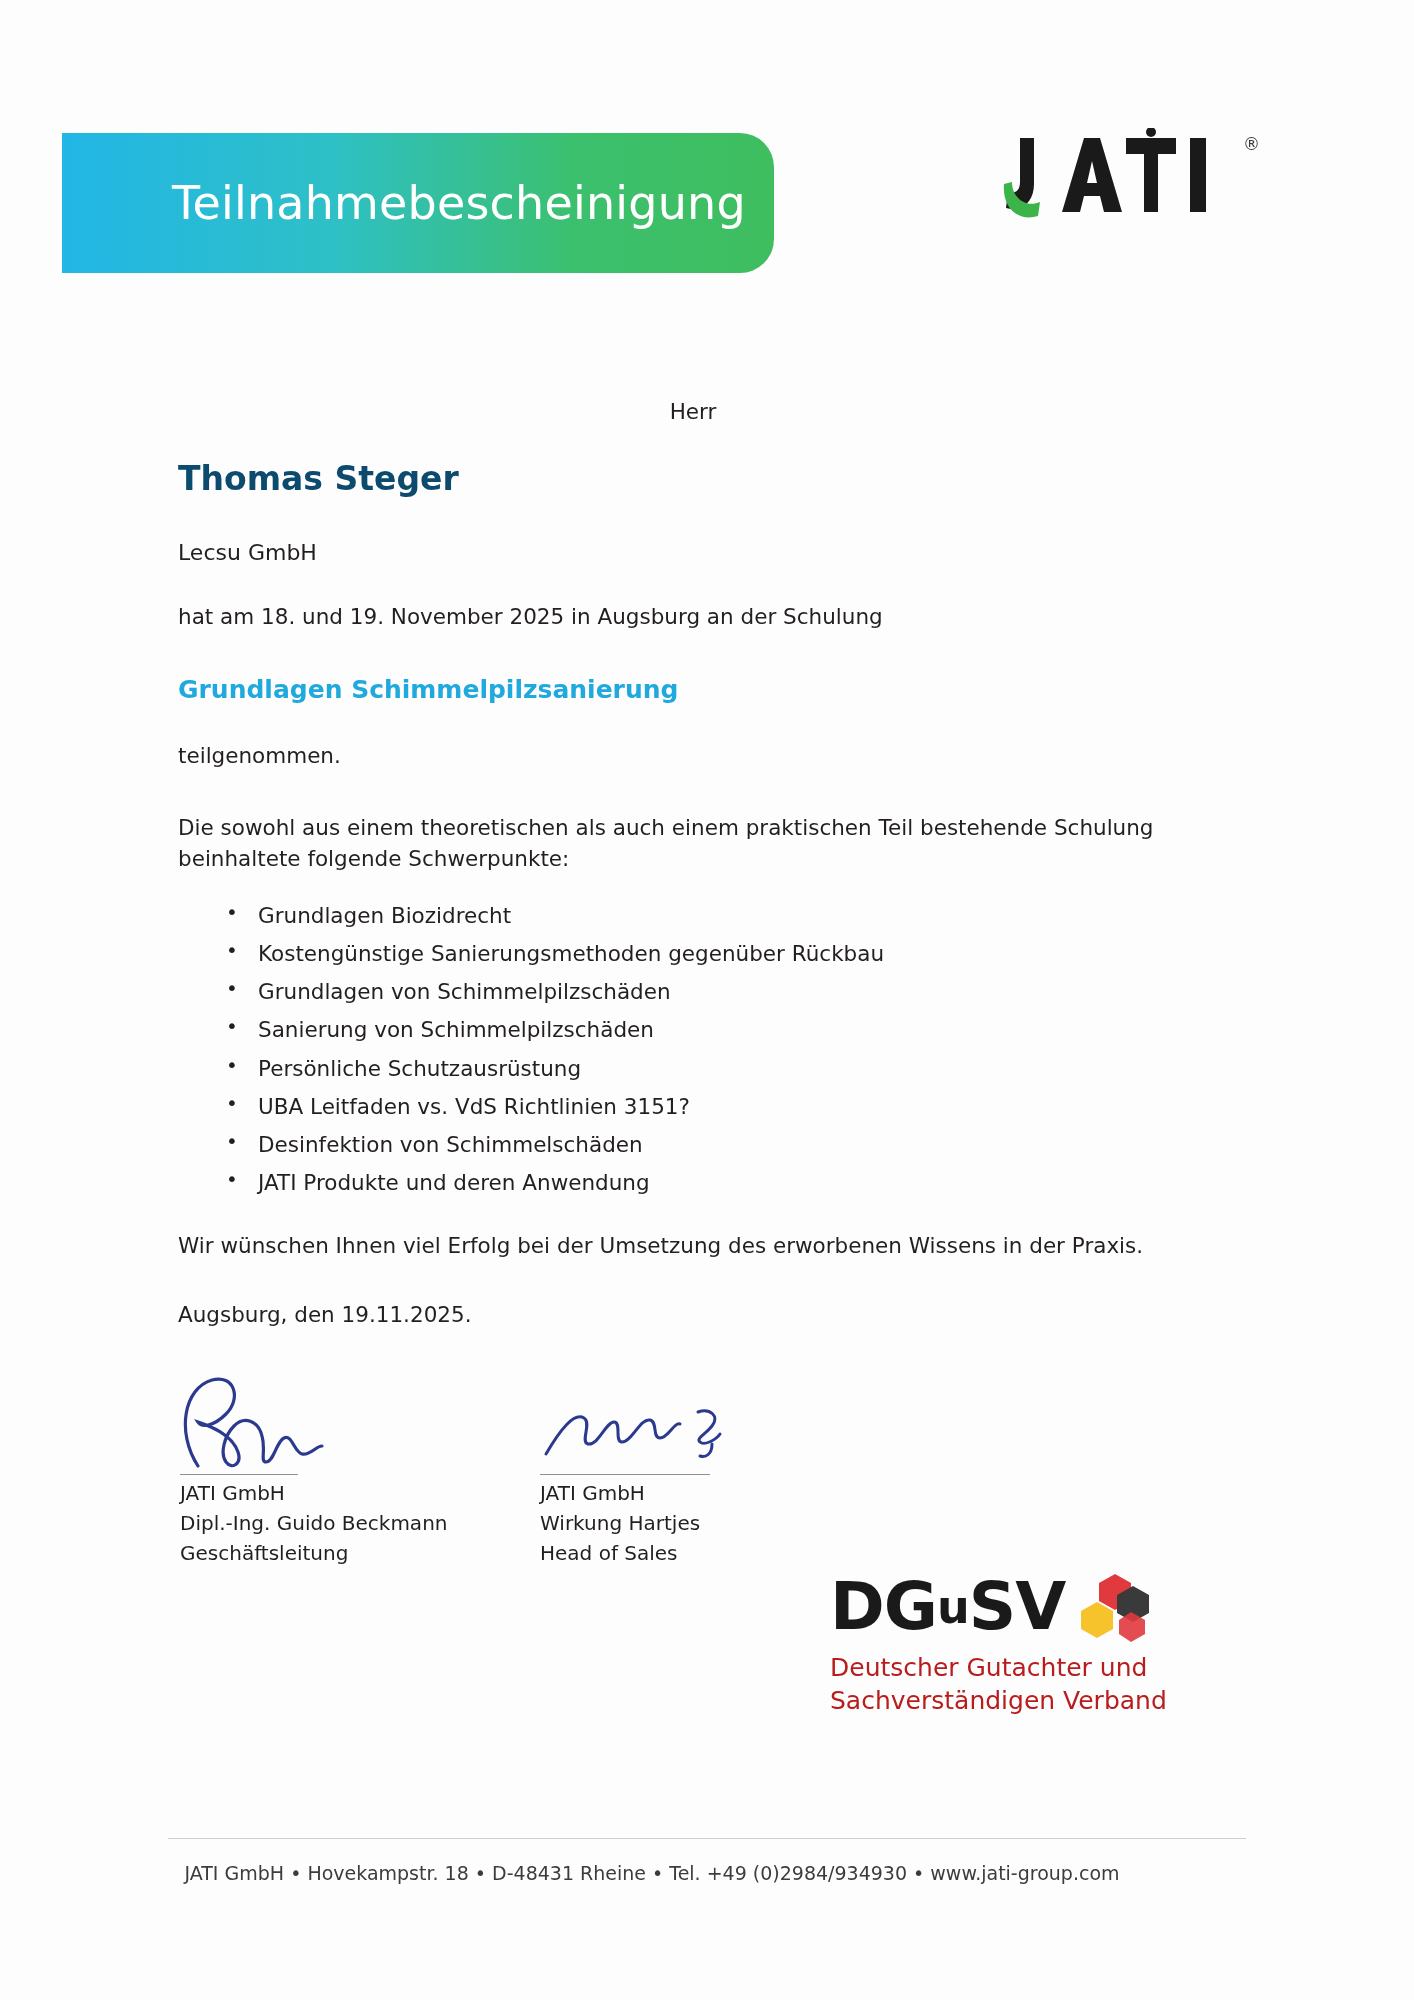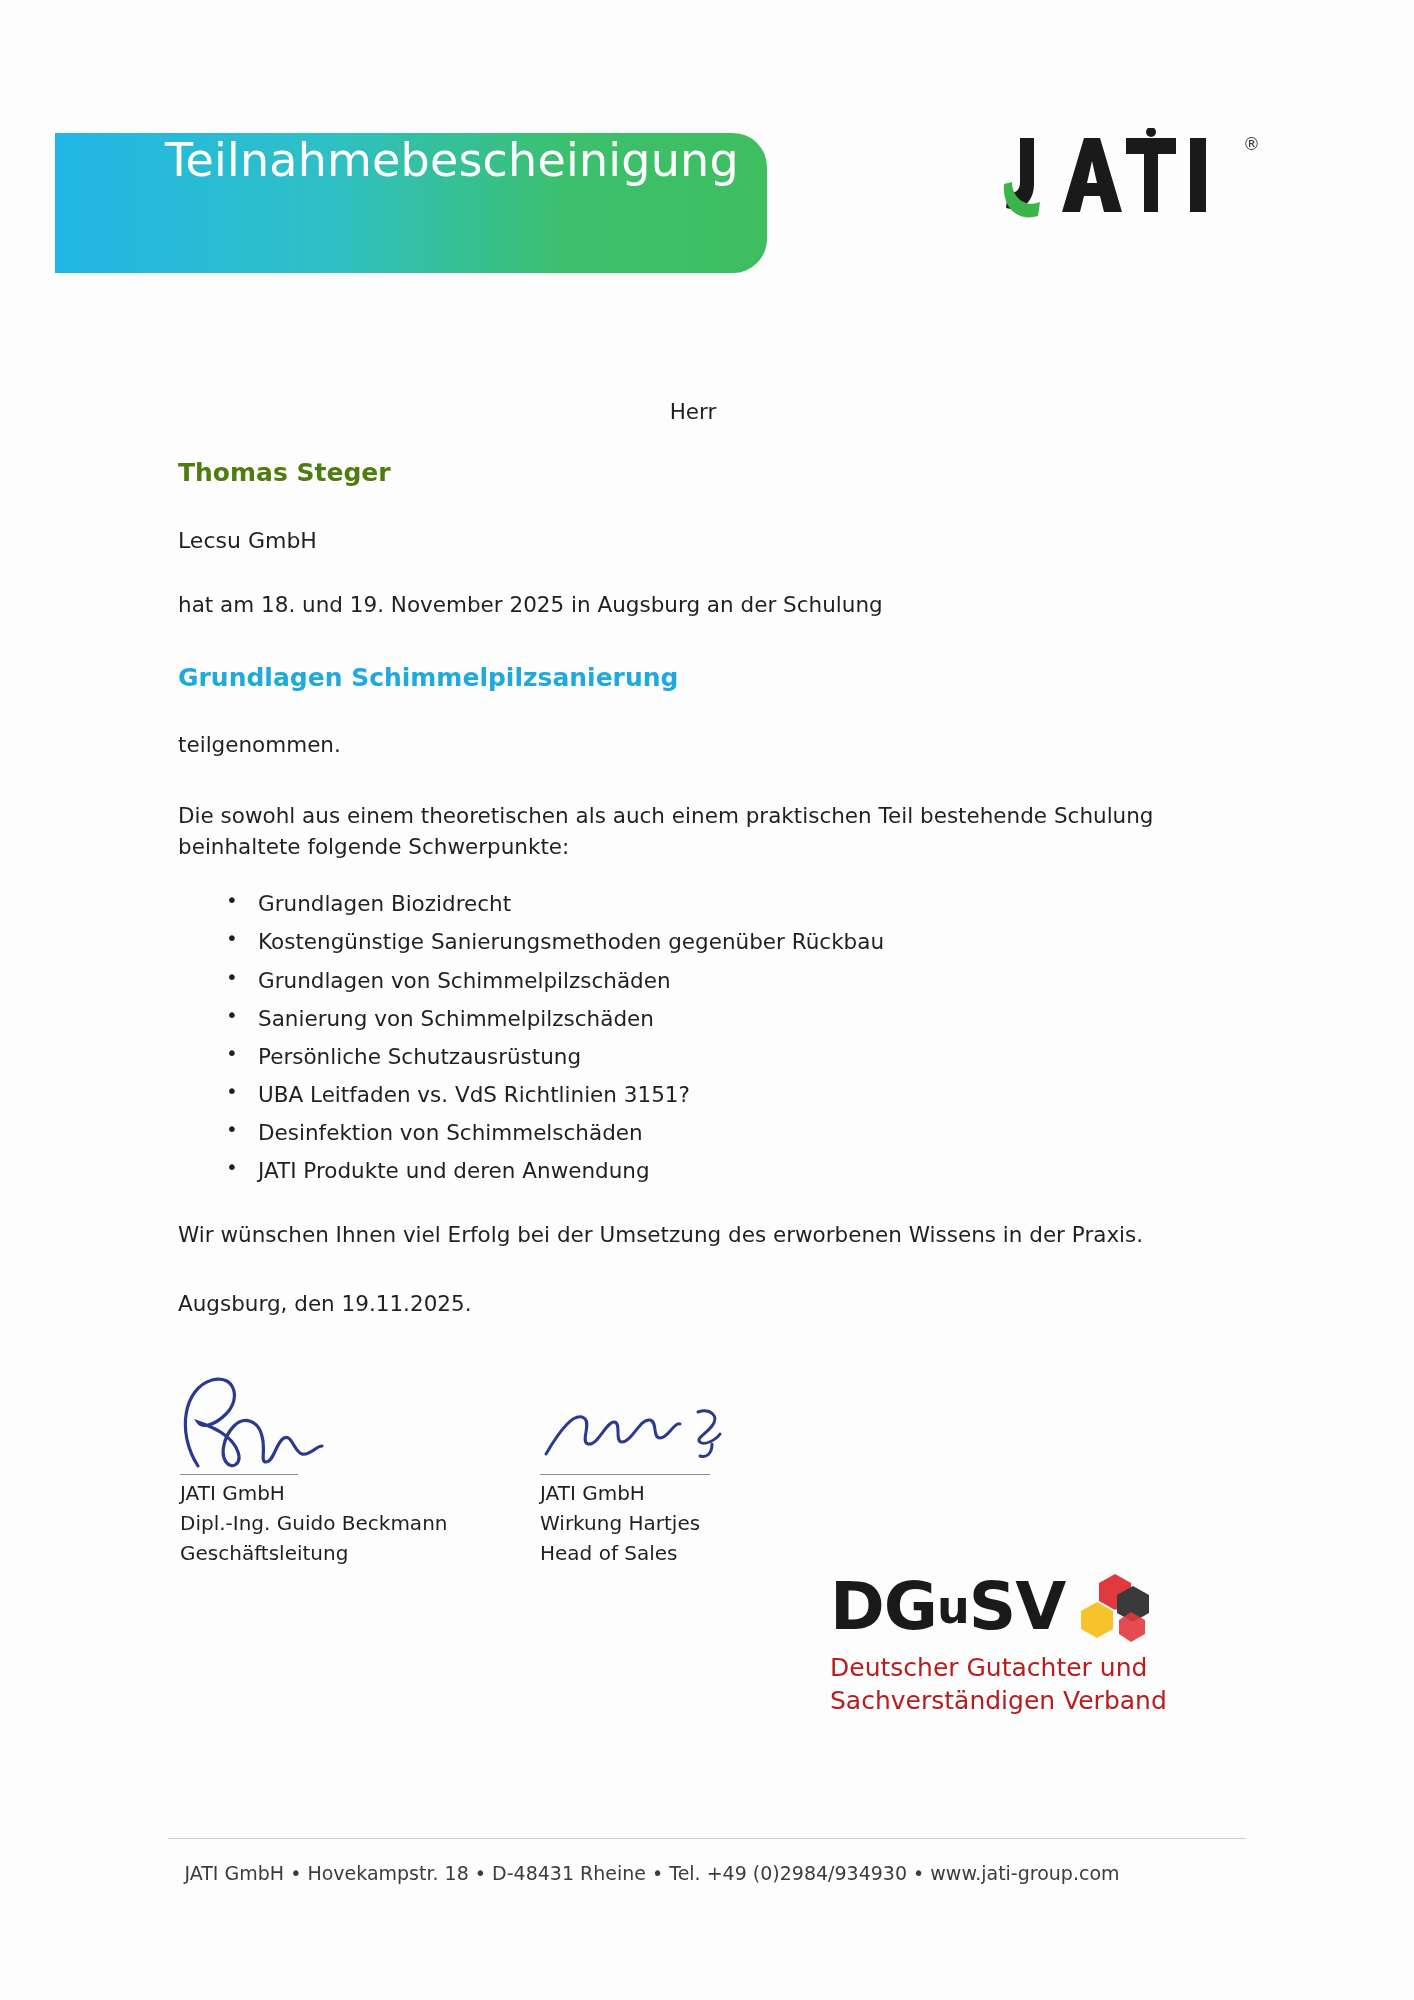--- a/index.html
+++ b/index.html
@@ -19,28 +19,28 @@
     position: absolute;
     left: 0; top: 0;
     width: 1414px;
     height: 2000px;
     background: #fdfdfd;
   }
 
   
   .header-banner {
     position: absolute;
-    left: 55px;
+    left: 62px;
     top: 133px;
     width: 712px;
     height: 140px;
     border-radius: 0 34px 34px 0;
     background: linear-gradient(90deg, #22b6e6 0%, #2ec0c6 38%, #3cc06e 72%, #3fbe5f 100%);
     display: flex;
-    align-items: flex-start;
+    align-items: center;
   }
   .header-title {
     color: #ffffff;
     font-size: 46px;
     letter-spacing: 0.2px;
     margin-left: 110px;
     font-family: "DejaVu Sans", sans-serif;
     font-weight: 400;
   }
 
@@ -67,23 +67,23 @@
     left: 178px;
     top: 396px;
     width: 1030px;
     font-size: 21.5px;
     line-height: 1.45;
     color: #231f20;
   }
   .salutation { margin: 0 0 28px 0; text-align: center; }
   .recipient-name {
     margin: 0 0 34px 0;
-    color: #4d7c0f;
+    color: #0c4a6e;
     font-weight: bold;
-    font-size: 25px;
+    font-size: 33px;
   }
   .company { margin: 0 0 32px 0; font-size: 22px; }
   .attend-line { margin: 0 0 40px 0; }
   .course-title {
     margin: 0 0 32px 0;
     color: #1fa9dd;
     font-weight: bold;
     font-size: 25px;
   }
   .participated { margin: 0 0 40px 0; }

